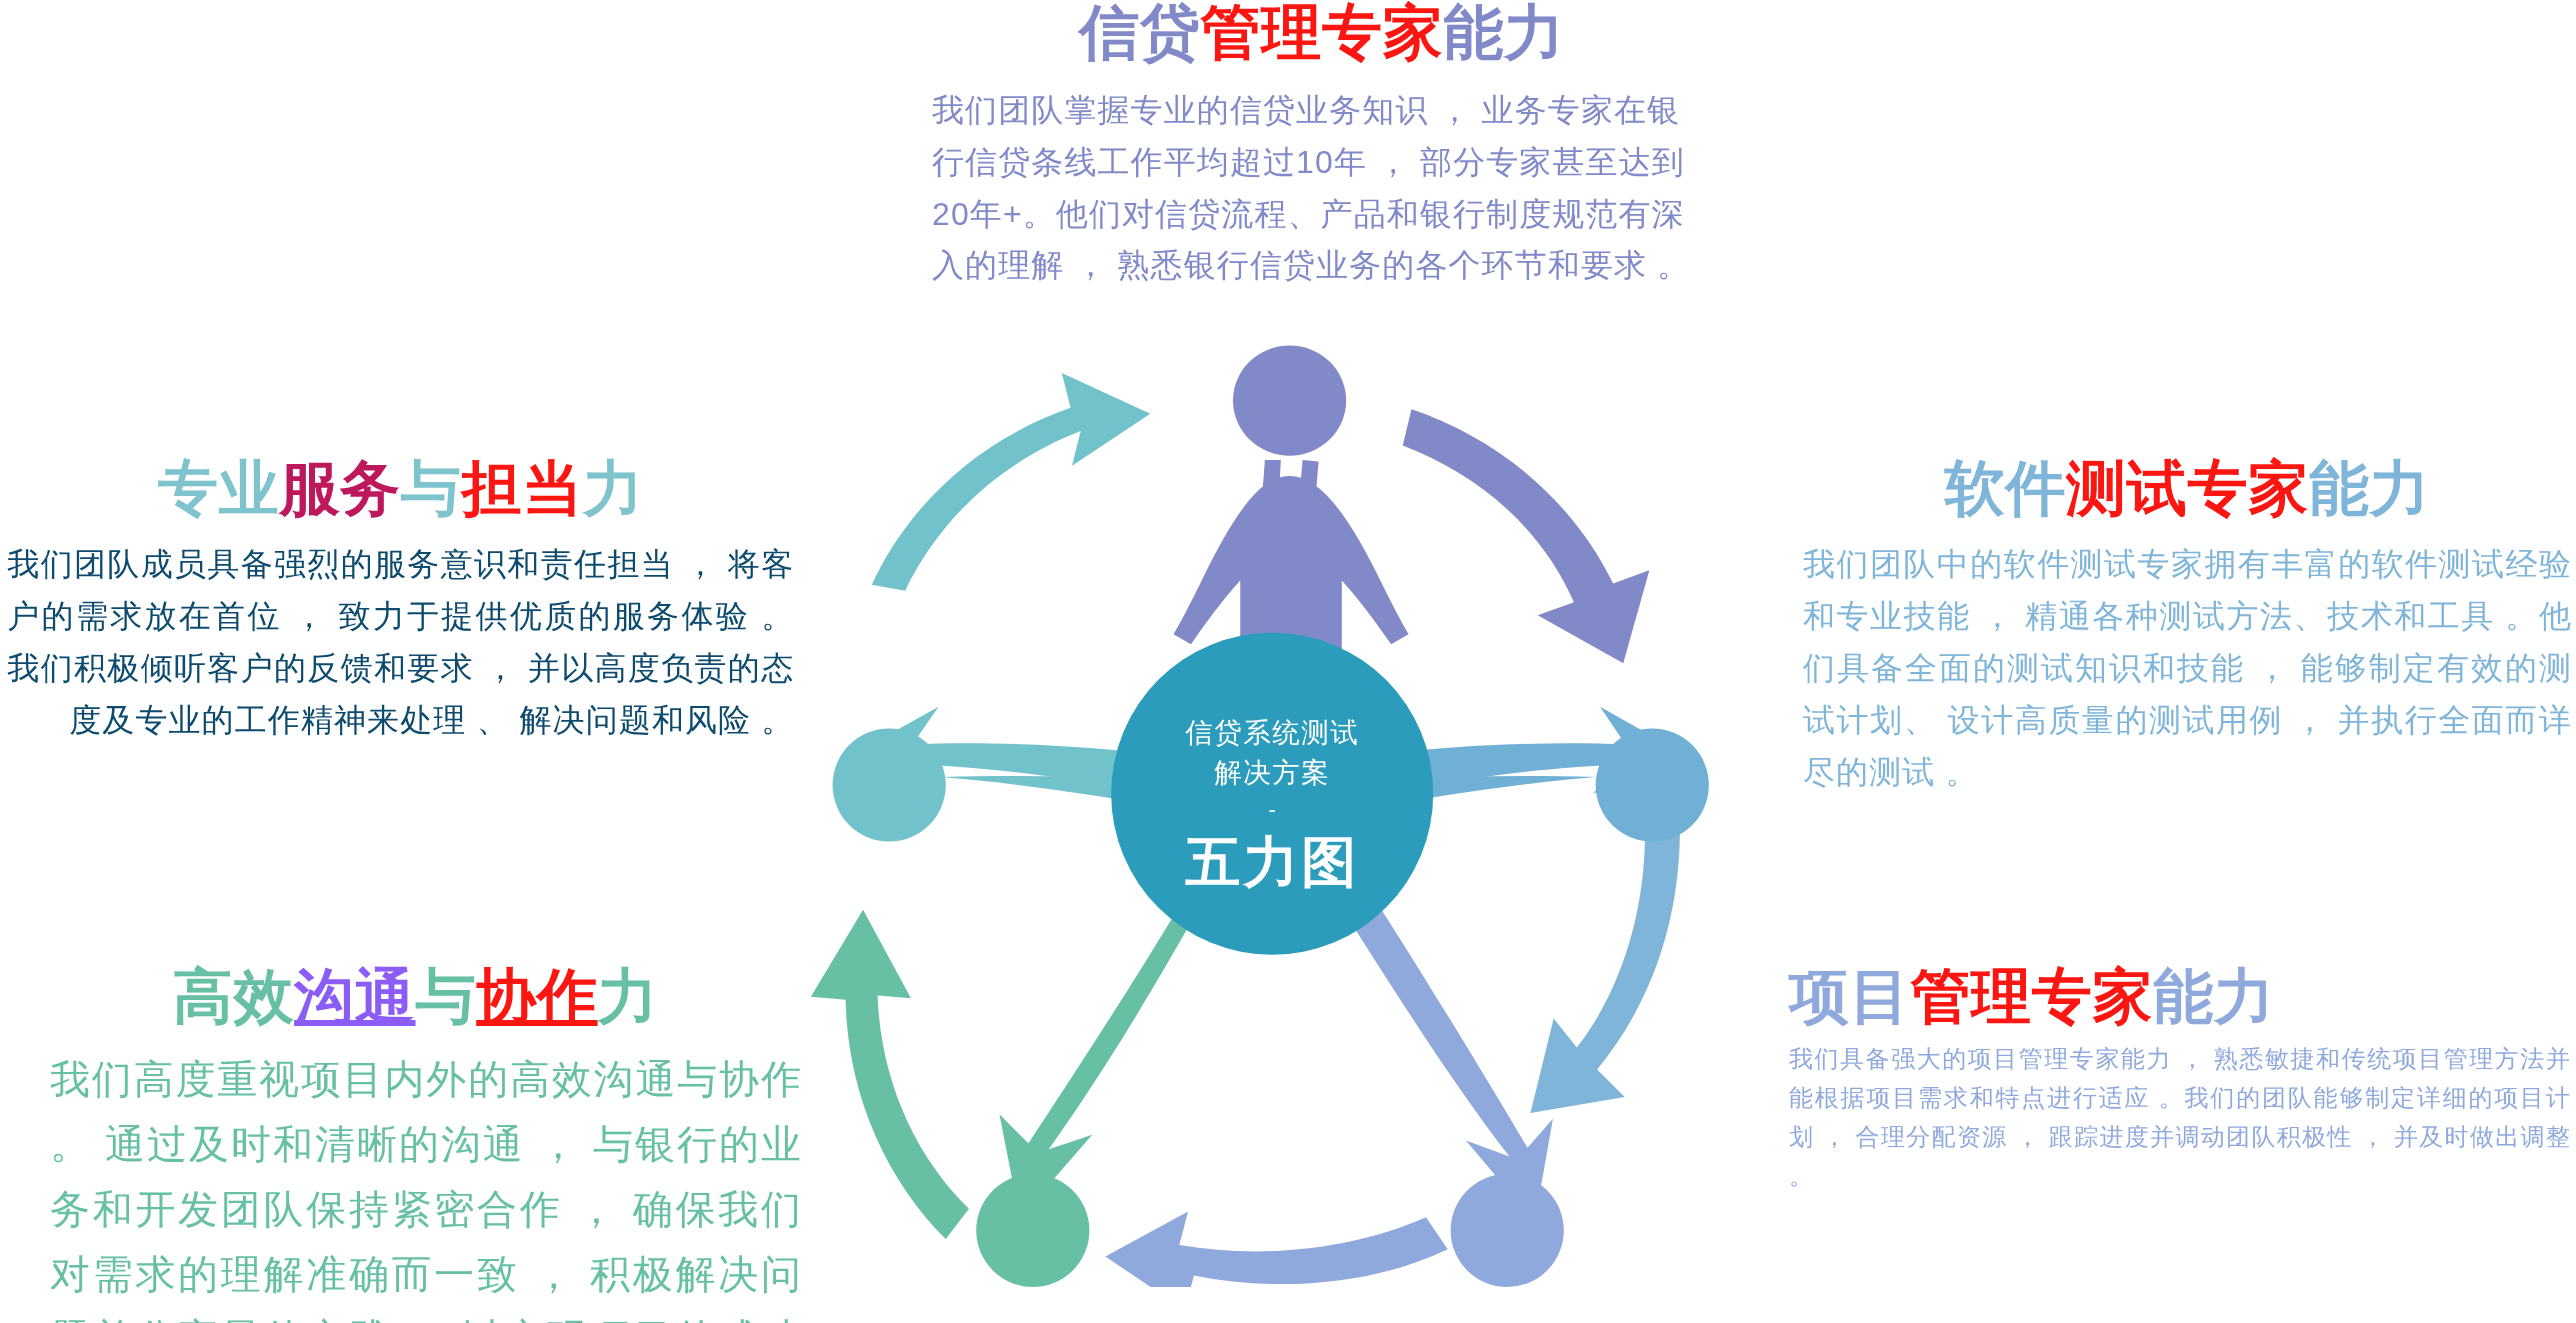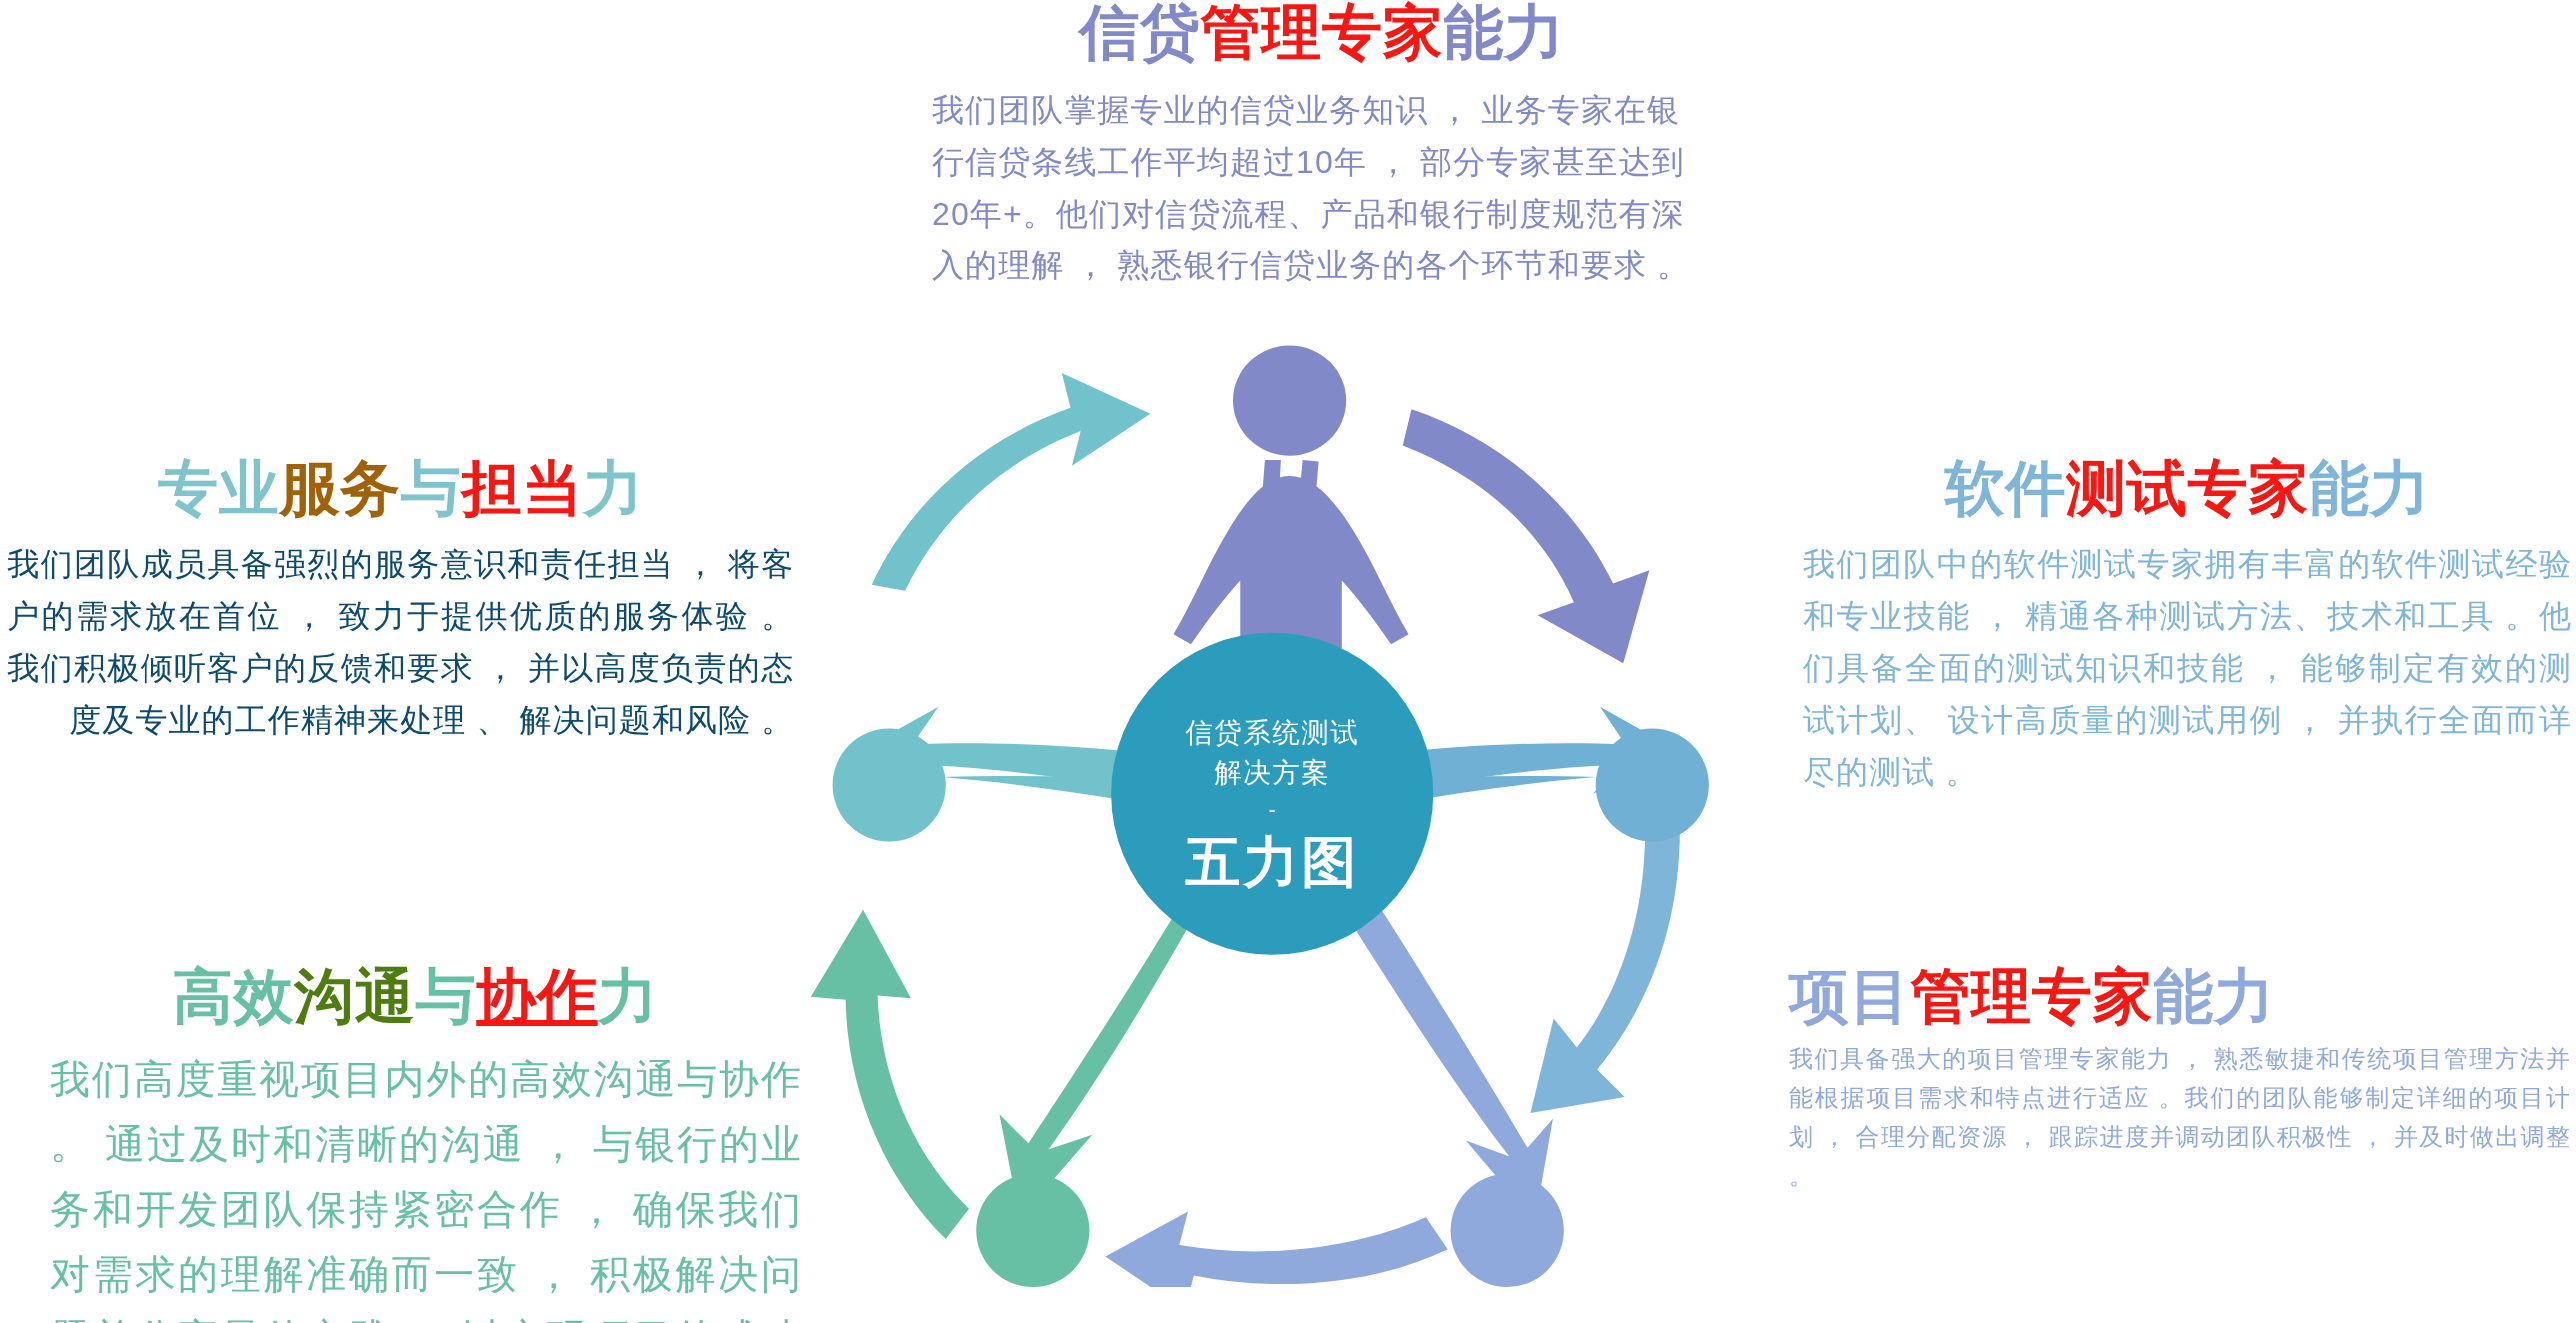--- a/index.html
+++ b/index.html
@@ -69,26 +69,26 @@
 </style>
 </head>
 <body>
 
 <div class="panel" id="panel-credit">
   <div class="heading"><span style="color: rgb(129, 137, 200);">信贷</span><span style="color: rgb(251, 22, 18);">管理专家</span><span style="color: rgb(129, 137, 200);">能力</span></div>
   <div class="body-text" style="color:#8189c8">我们团队掌握专业的信贷业务知识 ， 业务专家在银行信贷条线工作平均超过10年 ， 部分专家甚至达到20年+。他们对信贷流程、产品和银行制度规范有深入的理解 ， 熟悉银行信贷业务的各个环节和要求 。</div>
 </div>
 
 <div class="panel" id="panel-service">
-  <div class="heading"><span style="color: rgb(127, 196, 204);">专业</span><span style="color: #a16207;">服务</span><span style="color: rgb(127, 196, 204);">与</span><span style="color: rgb(251, 22, 18);">担当</span><span style="color: rgb(127, 196, 204);">力</span></div>
+  <div class="heading"><span style="color: rgb(127, 196, 204);">专业</span><span style="color: #be185d;">服务</span><span style="color: rgb(127, 196, 204);">与</span><span style="color: rgb(251, 22, 18);">担当</span><span style="color: rgb(127, 196, 204);">力</span></div>
   <div class="body-text" style="color:#0c4a6e">我们团队成员具备强烈的服务意识和责任担当 ， 将客户的需求放在首位 ， 致力于提供优质的服务体验 。 我们积极倾听客户的反馈和要求 ， 并以高度负责的态度及专业的工作精神来处理 、 解决问题和风险 。</div>
 </div>
 
 <div class="panel" id="panel-communication">
-  <div class="heading"><span style="color: rgb(104, 192, 164);">高效</span><span style="color: #4d7c0f;">沟通</span><span style="color: rgb(104, 192, 164);">与</span><span style="color: rgb(251, 22, 18); text-decoration: underline;">协作</span><span style="color: rgb(104, 192, 164);">力</span></div>
+  <div class="heading"><span style="color: rgb(104, 192, 164);">高效</span><span style="color: #8b5cf6; text-decoration: underline;">沟通</span><span style="color: rgb(104, 192, 164);">与</span><span style="color: rgb(251, 22, 18); text-decoration: underline;">协作</span><span style="color: rgb(104, 192, 164);">力</span></div>
   <div class="body-text" style="color:#68c0a4">我们高度重视项目内外的高效沟通与协作 。 通过及时和清晰的沟通 ， 与银行的业务和开发团队保持紧密合作 ， 确保我们对需求的理解准确而一致 ， 积极解决问题并分享最佳实践 ， 以实现项目的成功实施和卓越交付 。</div>
 </div>
 
 <div class="panel" id="panel-testing">
   <div class="heading"><span style="color: rgb(127, 181, 216);">软件</span><span style="color: rgb(251, 22, 18);">测试专家</span><span style="color: rgb(127, 181, 216);">能力</span></div>
   <div class="body-text" style="color:#7fb5d8">我们团队中的软件测试专家拥有丰富的软件测试经验和专业技能 ， 精通各种测试方法、技术和工具 。他们具备全面的测试知识和技能 ， 能够制定有效的测试计划、 设计高质量的测试用例 ， 并执行全面而详尽的测试 。</div>
 </div>
 
 <div class="panel" id="panel-pm">
   <div class="heading"><span style="color: rgb(143, 169, 221);">项目</span><span style="color: rgb(251, 22, 18);">管理专家</span><span style="color: rgb(143, 169, 221);">能力</span></div>

